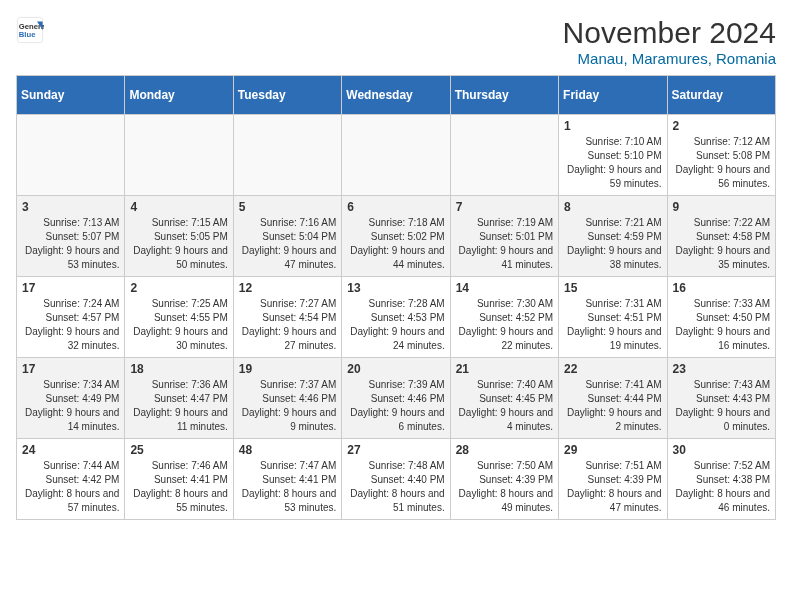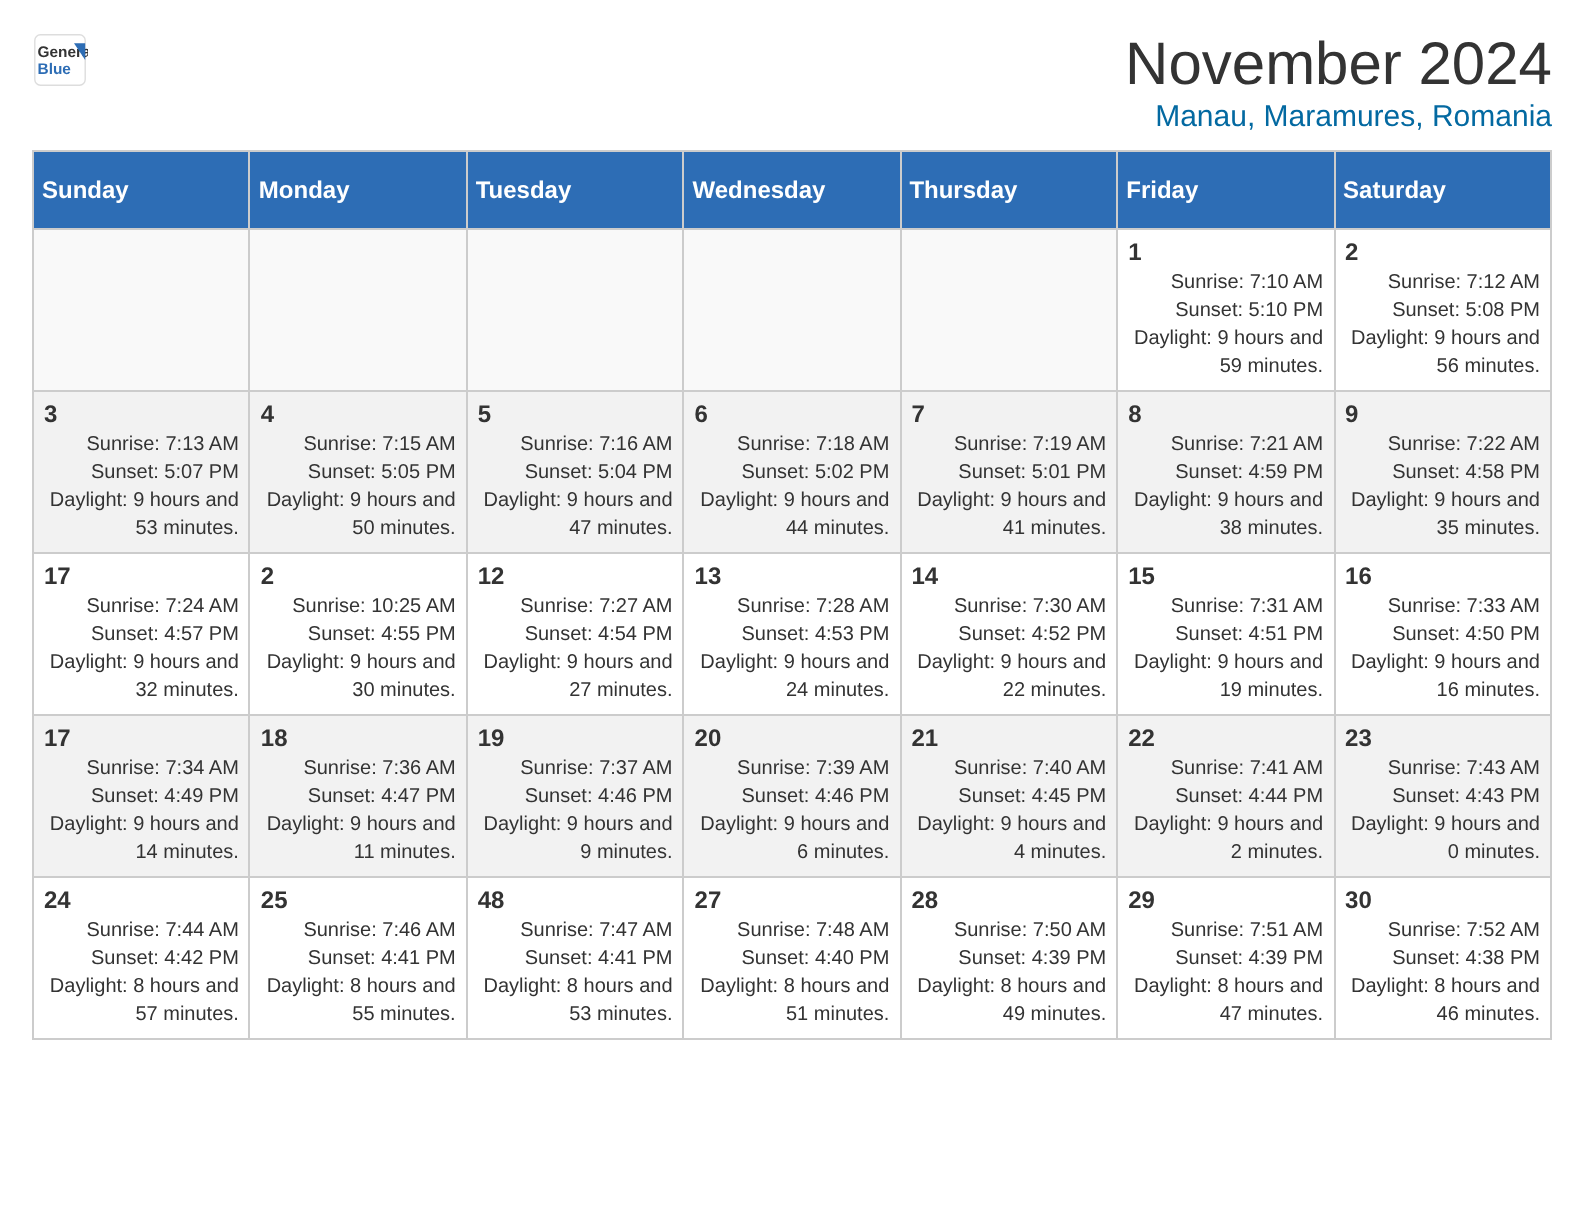--- a/index.html
+++ b/index.html
@@ -175,21 +175,21 @@
       </tr>
       <tr>
         <td>
           <span class="day-num">17</span>
           <div class="day-info">Sunrise: 7:24 AM
 Sunset: 4:57 PM
 Daylight: 9 hours and 32 minutes.</div>
         </td>
         <td>
           <span class="day-num">2</span>
-          <div class="day-info">Sunrise: 10:25 AM
+          <div class="day-info">Sunrise: 7:25 AM
 Sunset: 4:55 PM
 Daylight: 9 hours and 30 minutes.</div>
         </td>
         <td>
           <span class="day-num">12</span>
           <div class="day-info">Sunrise: 7:27 AM
 Sunset: 4:54 PM
 Daylight: 9 hours and 27 minutes.</div>
         </td>
         <td>

